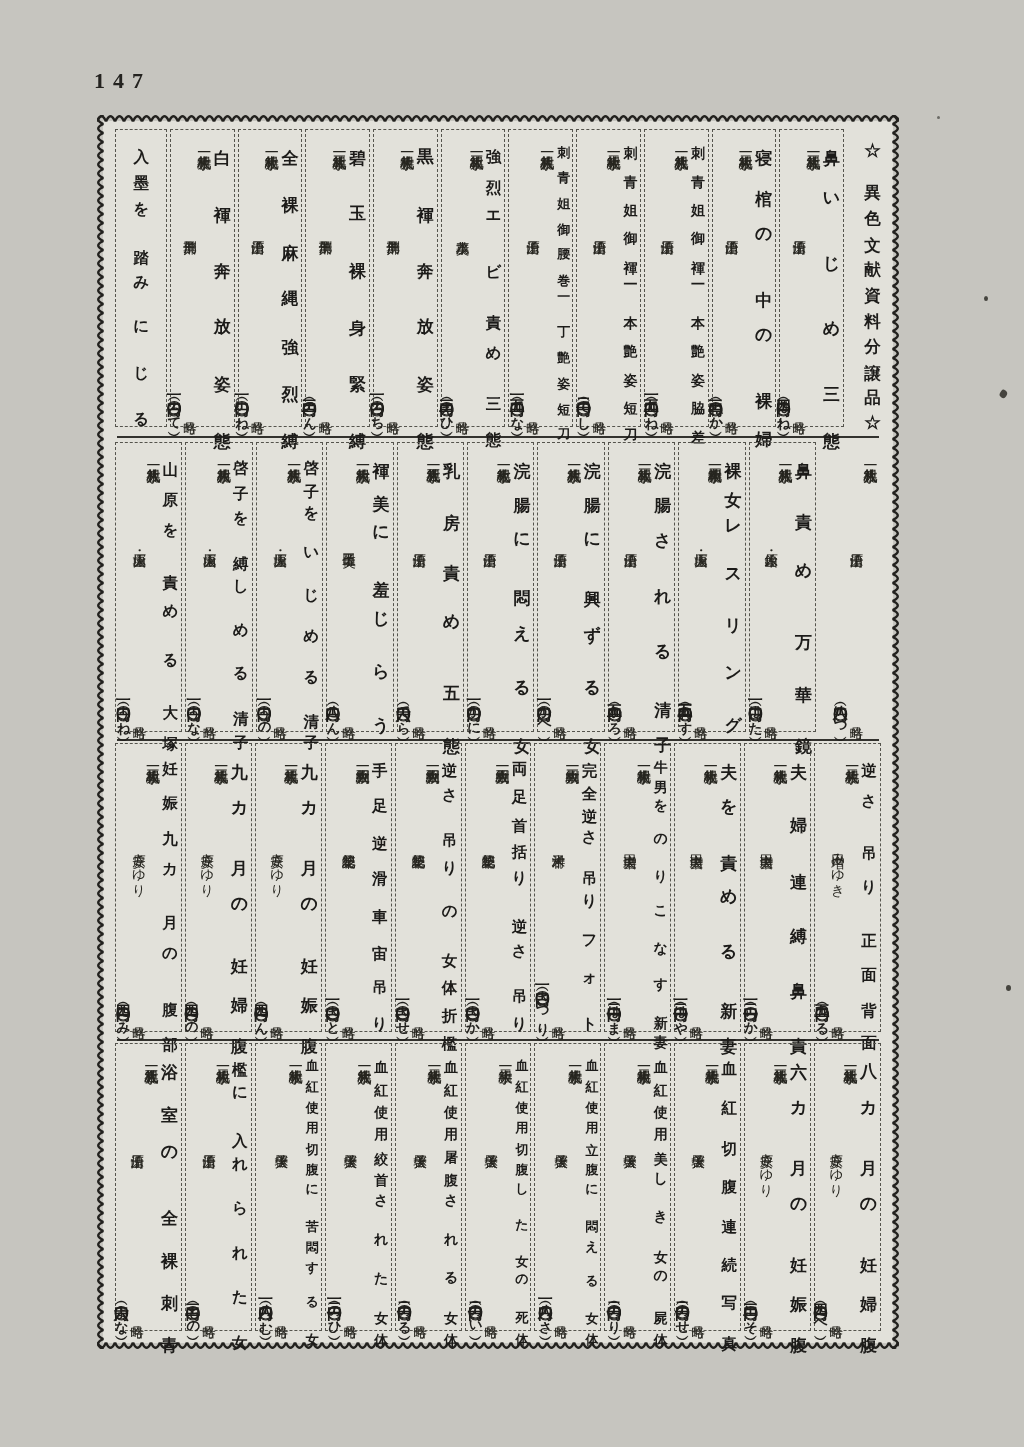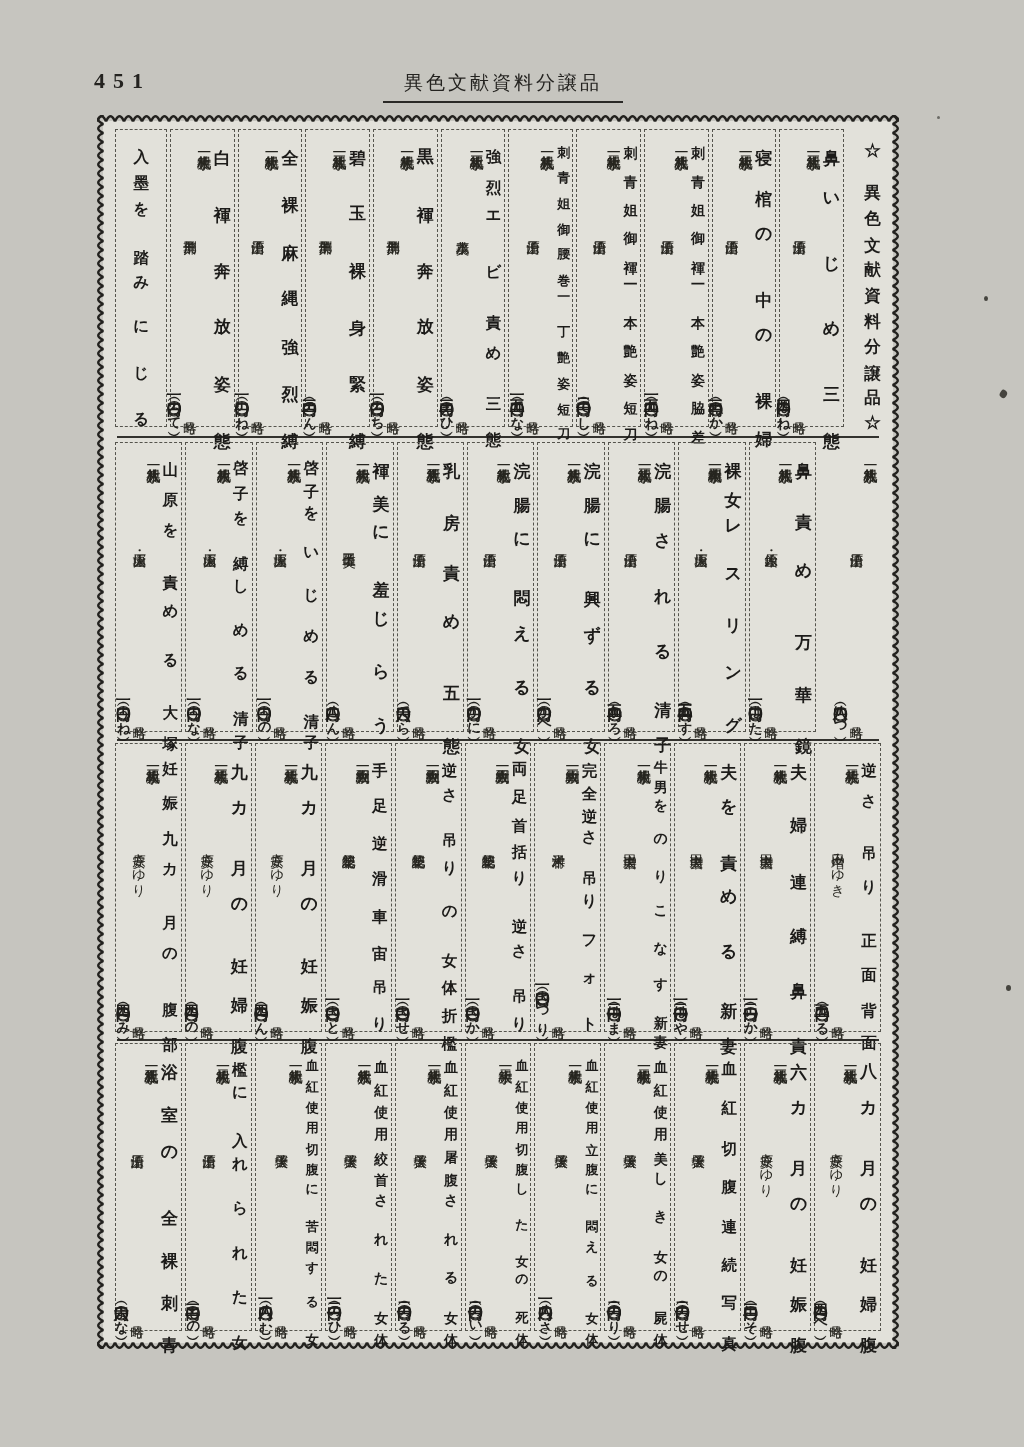--- a/index.html
+++ b/index.html
@@ -91,22 +91,21 @@
   .sp1{left:984px;top:296px;width:4px;height:5px;}
   .sp2{left:1000px;top:390px;width:7px;height:8px;transform:rotate(35deg);border-radius:40% 60% 50% 50%;}
   .sp3{left:1006px;top:985px;width:5px;height:6px;}
   .sp4{left:937px;top:116px;width:3px;height:3px;opacity:.7;}
 </style>
 </head>
 <body>
 
 <div id="page">
 
-  <div class="page-number">451</div>
-  <div class="running-head">異色文献資料分譲品</div>
+  <div class="page-number">147</div>
 
   <div class="frame">
 
     <svg class="edge et" viewBox="0 0 802 8" preserveAspectRatio="none">
       <defs>
           <pattern id="pt" width="9" height="8" patternUnits="userSpaceOnUse">
         <path d="M0,7.5 Q4.5,-3 9,7.5" fill="none" stroke="#22211e" stroke-width="2.4"></path>
       </pattern>
         </defs>
       <rect width="802" height="8" fill="url(#pt)"></rect>

